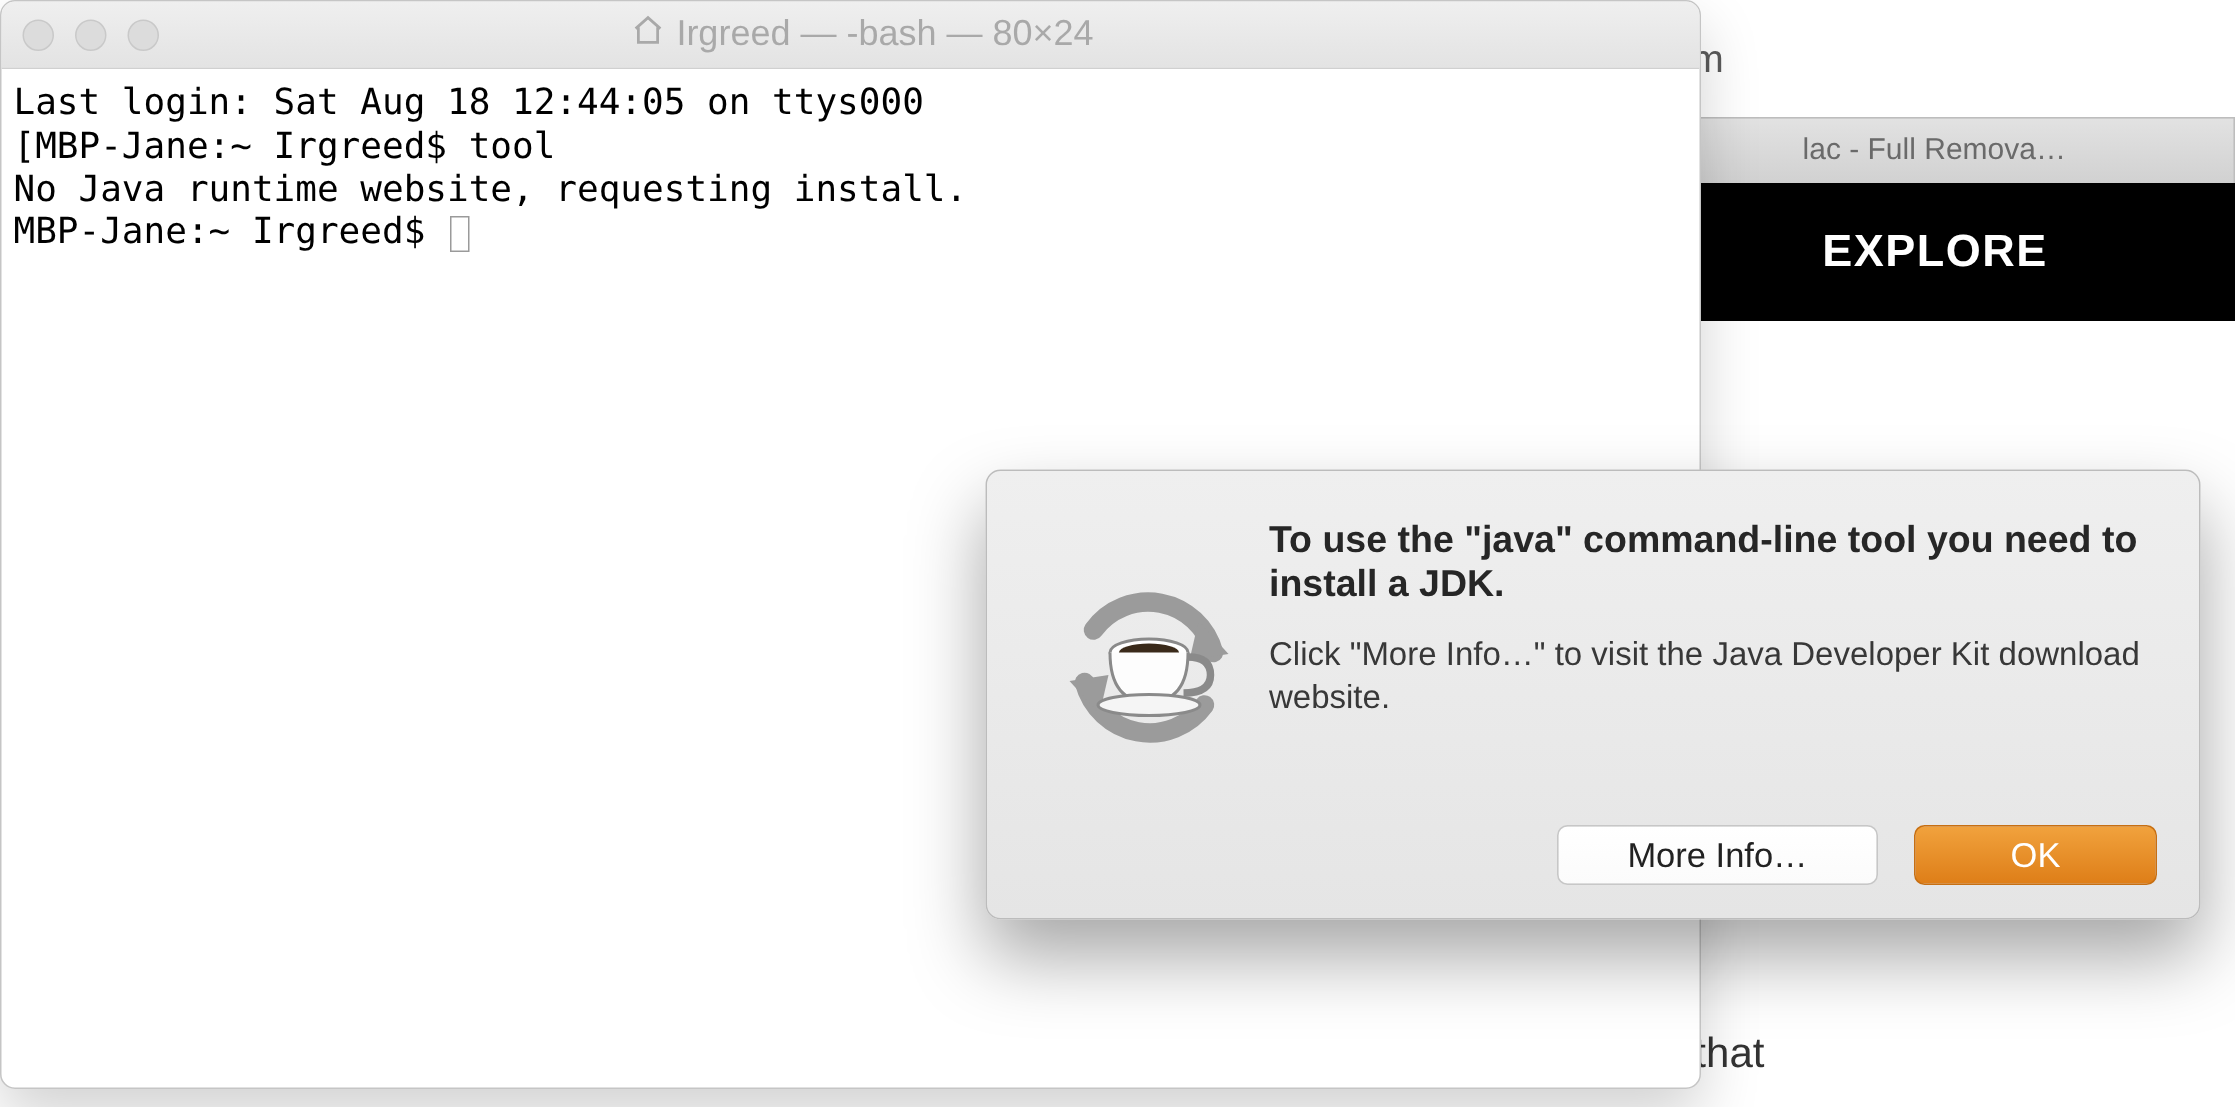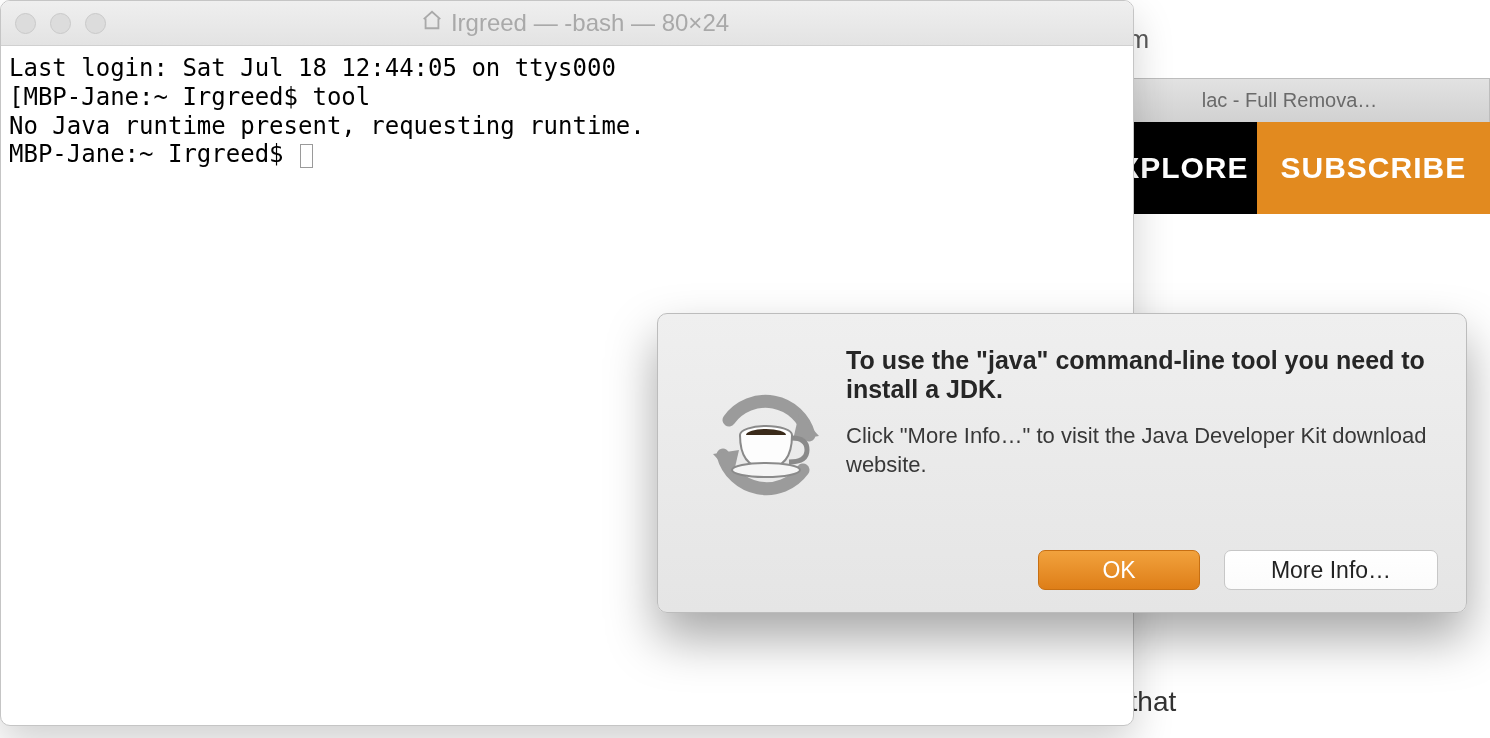--- a/index.html
+++ b/index.html
@@ -223,21 +223,20 @@
 </head>
 <body>
 
 <div class="browser">
   <div class="addr">com</div>
   <div class="tabs">
     <div class="tab">lac - Full Remova…</div>
   </div>
   <div class="navbar">
     <div class="nav-explore">EXPLORE</div>
-    <div class="nav-subscribe">SUBSCRIBE</div>
   </div>
   <div class="body-text">ig that</div>
 </div>
 
 <div class="terminal">
   <div class="titlebar">
     <div class="traffic">
       <div class="dot"></div>
       <div class="dot"></div>
       <div class="dot"></div>
@@ -245,23 +244,23 @@
     <div class="title-wrap">
       <span>
         <svg width="22" height="22" viewBox="0 0 24 24" fill="none" stroke="#a9a9a9" stroke-width="2">
           <path d="M3 11 L12 3 L21 11"></path>
           <path d="M5 10 V21 H19 V10"></path>
         </svg>
       </span>
       <span>Irgreed — -bash — 80×24</span>
     </div>
   </div>
-  <div class="term-body"><span>Last login: Sat Jul 18 12:44:05 on ttys000</span>
+  <div class="term-body"><span>Last login: Sat Aug 18 12:44:05 on ttys000</span>
 <span>[MBP-Jane:~ Irgreed$ tool</span>
-<span>No Java runtime present, requesting runtime.</span>
+<span>No Java runtime website, requesting install.</span>
 <span>MBP-Jane:~ Irgreed$ </span><span class="cursor"></span></div>
 </div>
 
 <div class="dialog">
   <div class="icon-col">
     <span>
       <svg width="130" height="130" viewBox="0 0 130 130">
 
         <g fill="none" stroke="#9b9b9b" stroke-width="13" stroke-linecap="round">
           <path d="M28 40 A45 45 0 0 1 108 55"></path>
@@ -275,17 +274,17 @@
         <path d="M39 55 Q39 88 65 88 Q91 88 91 55" fill="#fdfdfd" stroke="#8a8a8a" stroke-width="2"></path>
         <path d="M91 58 Q106 58 106 70 Q106 82 88 82" fill="none" stroke="#8a8a8a" stroke-width="5"></path>
         <ellipse cx="65" cy="90" rx="34" ry="7" fill="#f5f5f5" stroke="#8a8a8a" stroke-width="2"></ellipse>
       </svg>
     </span>
   </div>
   <div class="msg-col">
     <div class="title">To use the "java" command-line tool you need to install a JDK.</div>
     <div class="desc">Click "More Info…" to visit the Java Developer Kit download website.</div>
     <div class="buttons">
+      <div class="btn secondary">More Info…</div>
       <div class="btn primary">OK</div>
-      <div class="btn secondary">More Info…</div>
     </div>
   </div>
 </div>
 
 </body></html>

